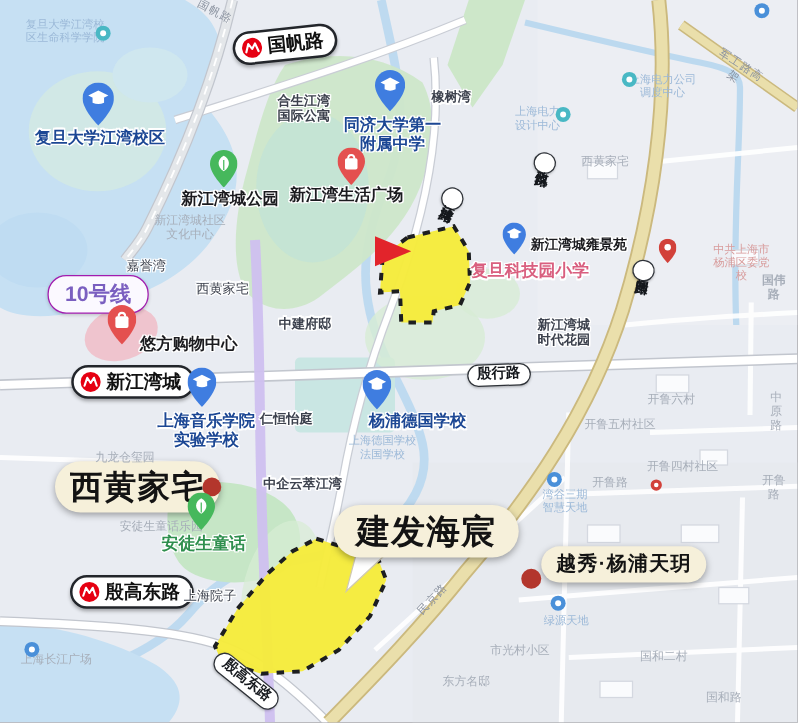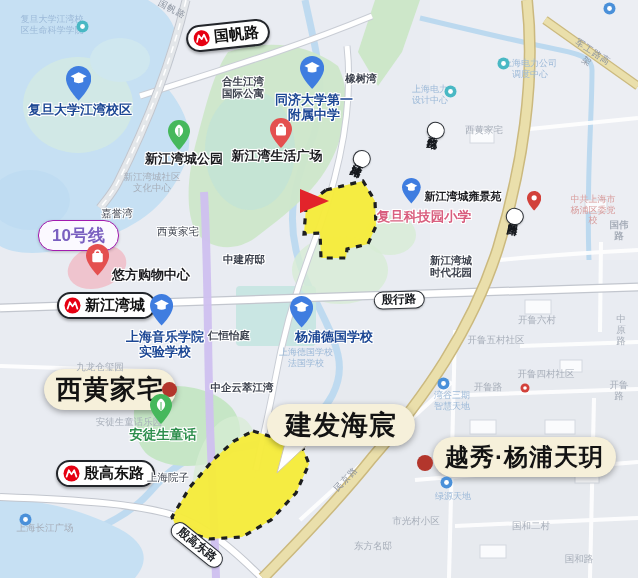--- a/index.html
+++ b/index.html
@@ -38,21 +38,21 @@
   .reddot{position:absolute;border-radius:50%;background:#b3362c;}
   .pin{position:absolute;pointer-events:none;}
   .pin svg{display:block;}
   #banner-el{left:187px;top:181px;}
   #pill-line10{left:38px;top:220px;}
   #st0{left:186px;top:22px;transform:rotate(-6deg);}
   #st1{left:57px;top:292px;}
   #st2{left:56px;top:460px;}
   #proj0{left:44px;top:369px;font-size:26px;padding:3px 12px;}
   #proj1{left:267px;top:404px;font-size:27px;padding:3px 18px;}
-  #proj2{left:433px;top:437px;font-size:24px;padding:4px 12px;}
+  #proj2{left:433px;top:437px;font-size:16px;padding:4px 12px;}
   #dot0{left:162px;top:382px;width:15px;height:15px;}
   #dot2{left:417px;top:455px;width:16px;height:16px;}
 </style>
 </head>
 <body>
 
 <div id="stage">
 
   <svg id="base" width="638" height="578" viewBox="0 0 638 578">
     <rect x="0" y="0" width="638" height="578" fill="#e9ecf2"></rect>

